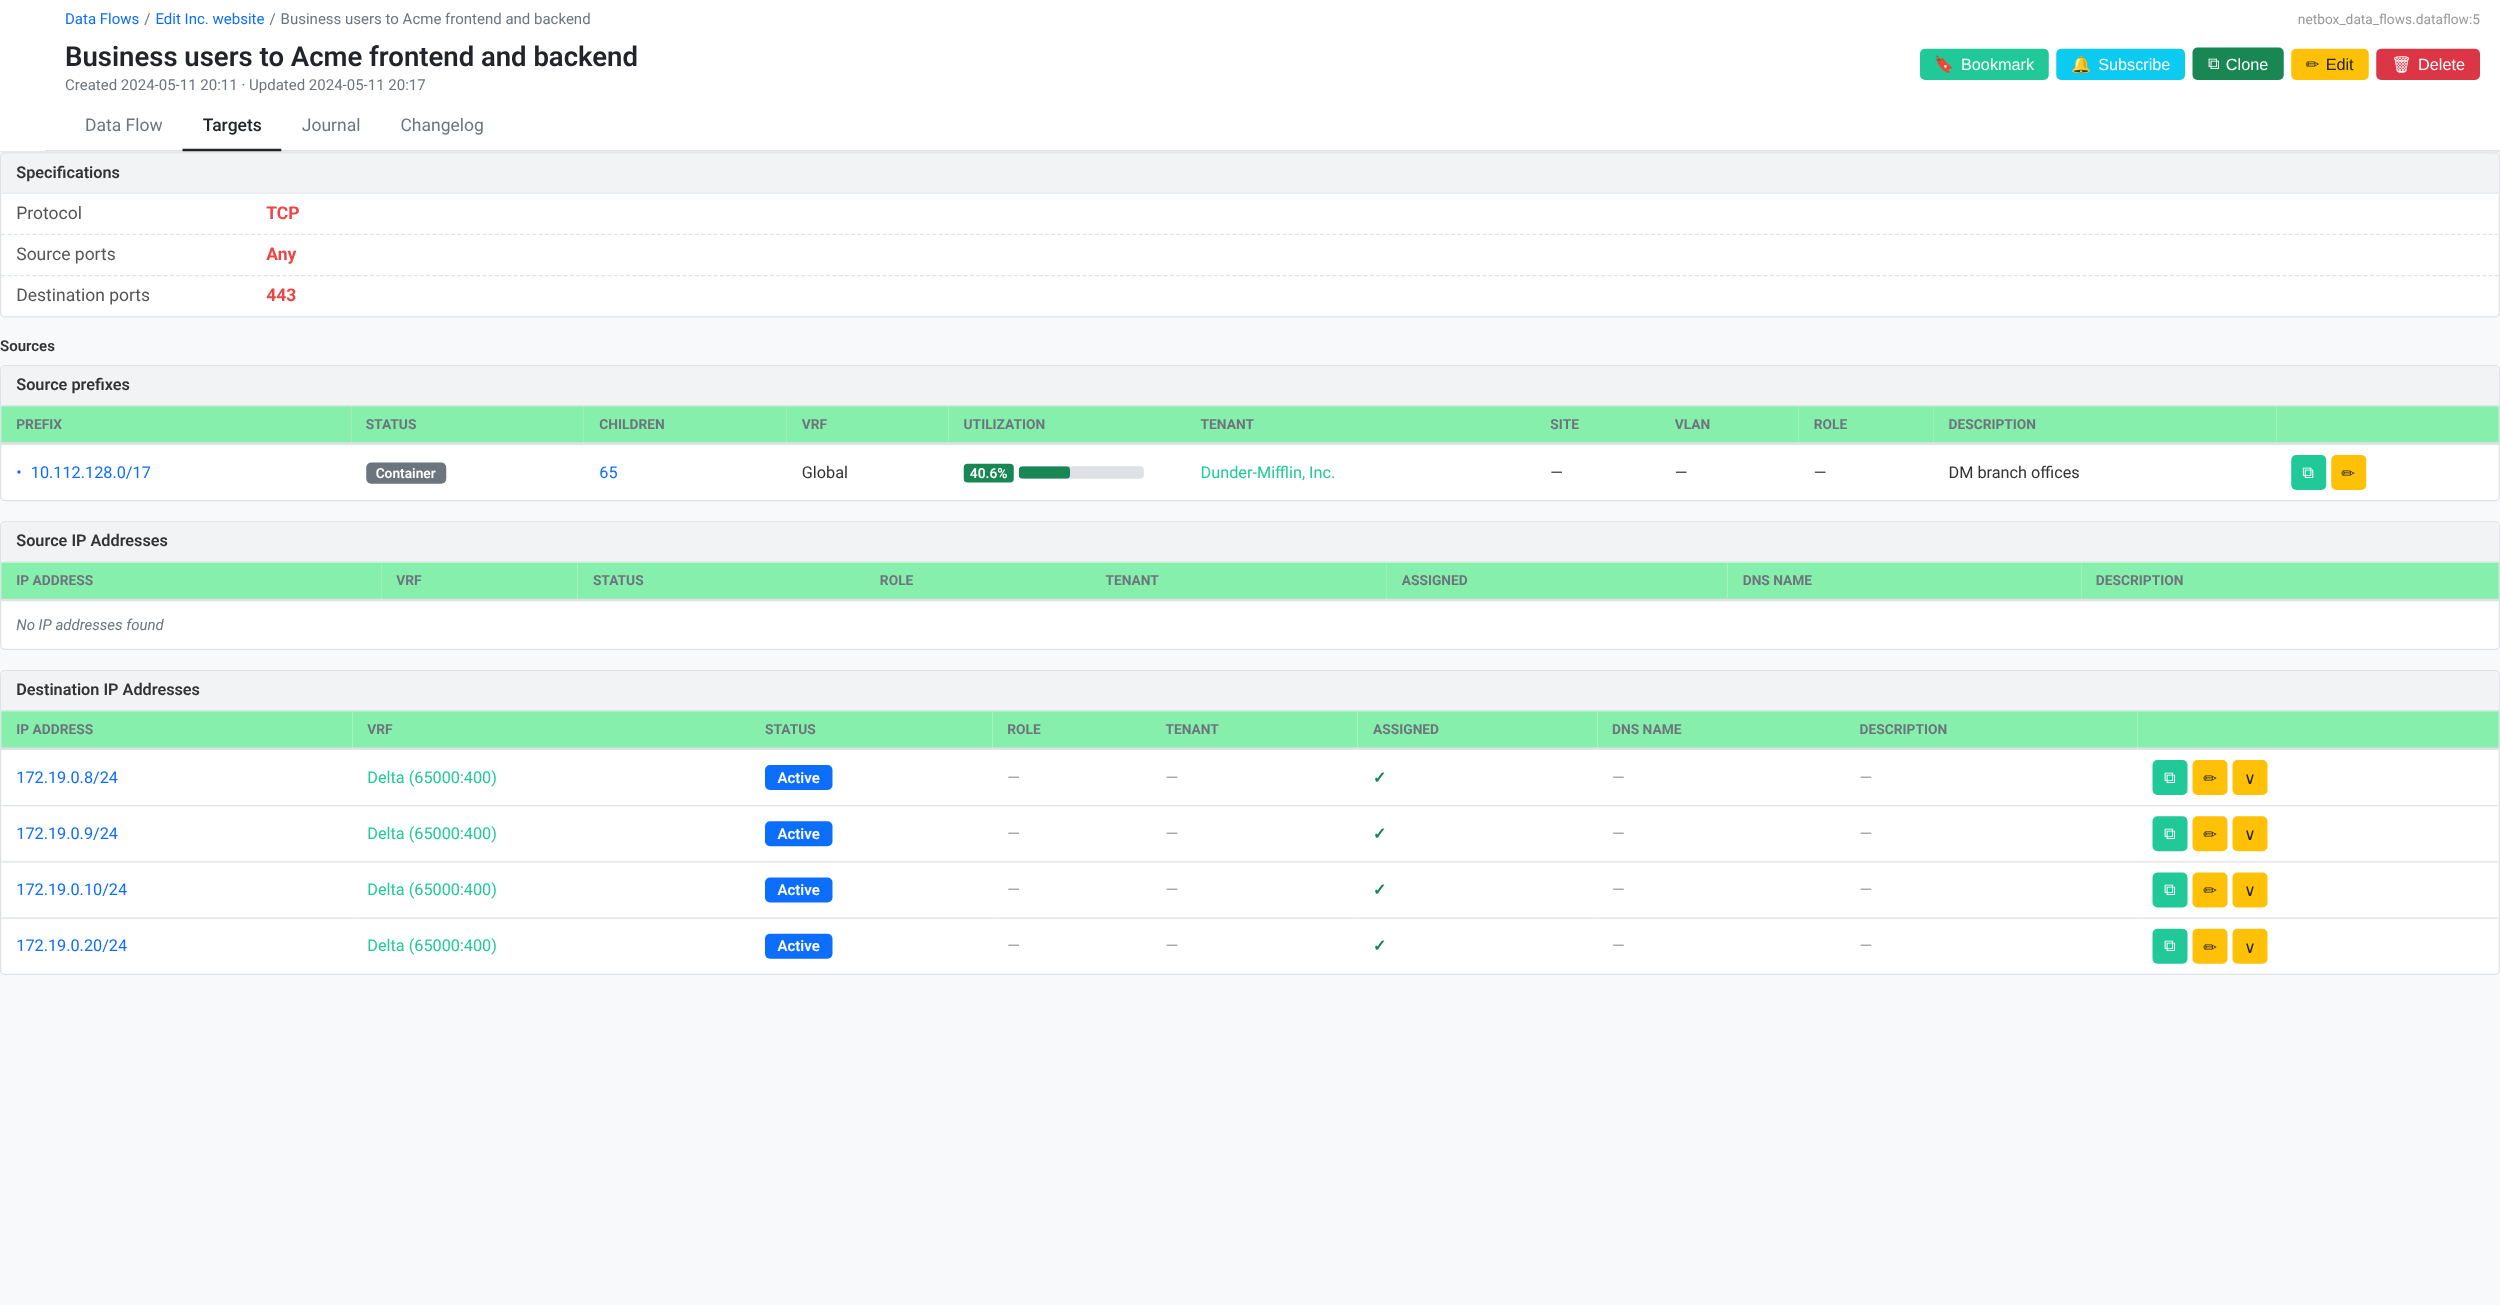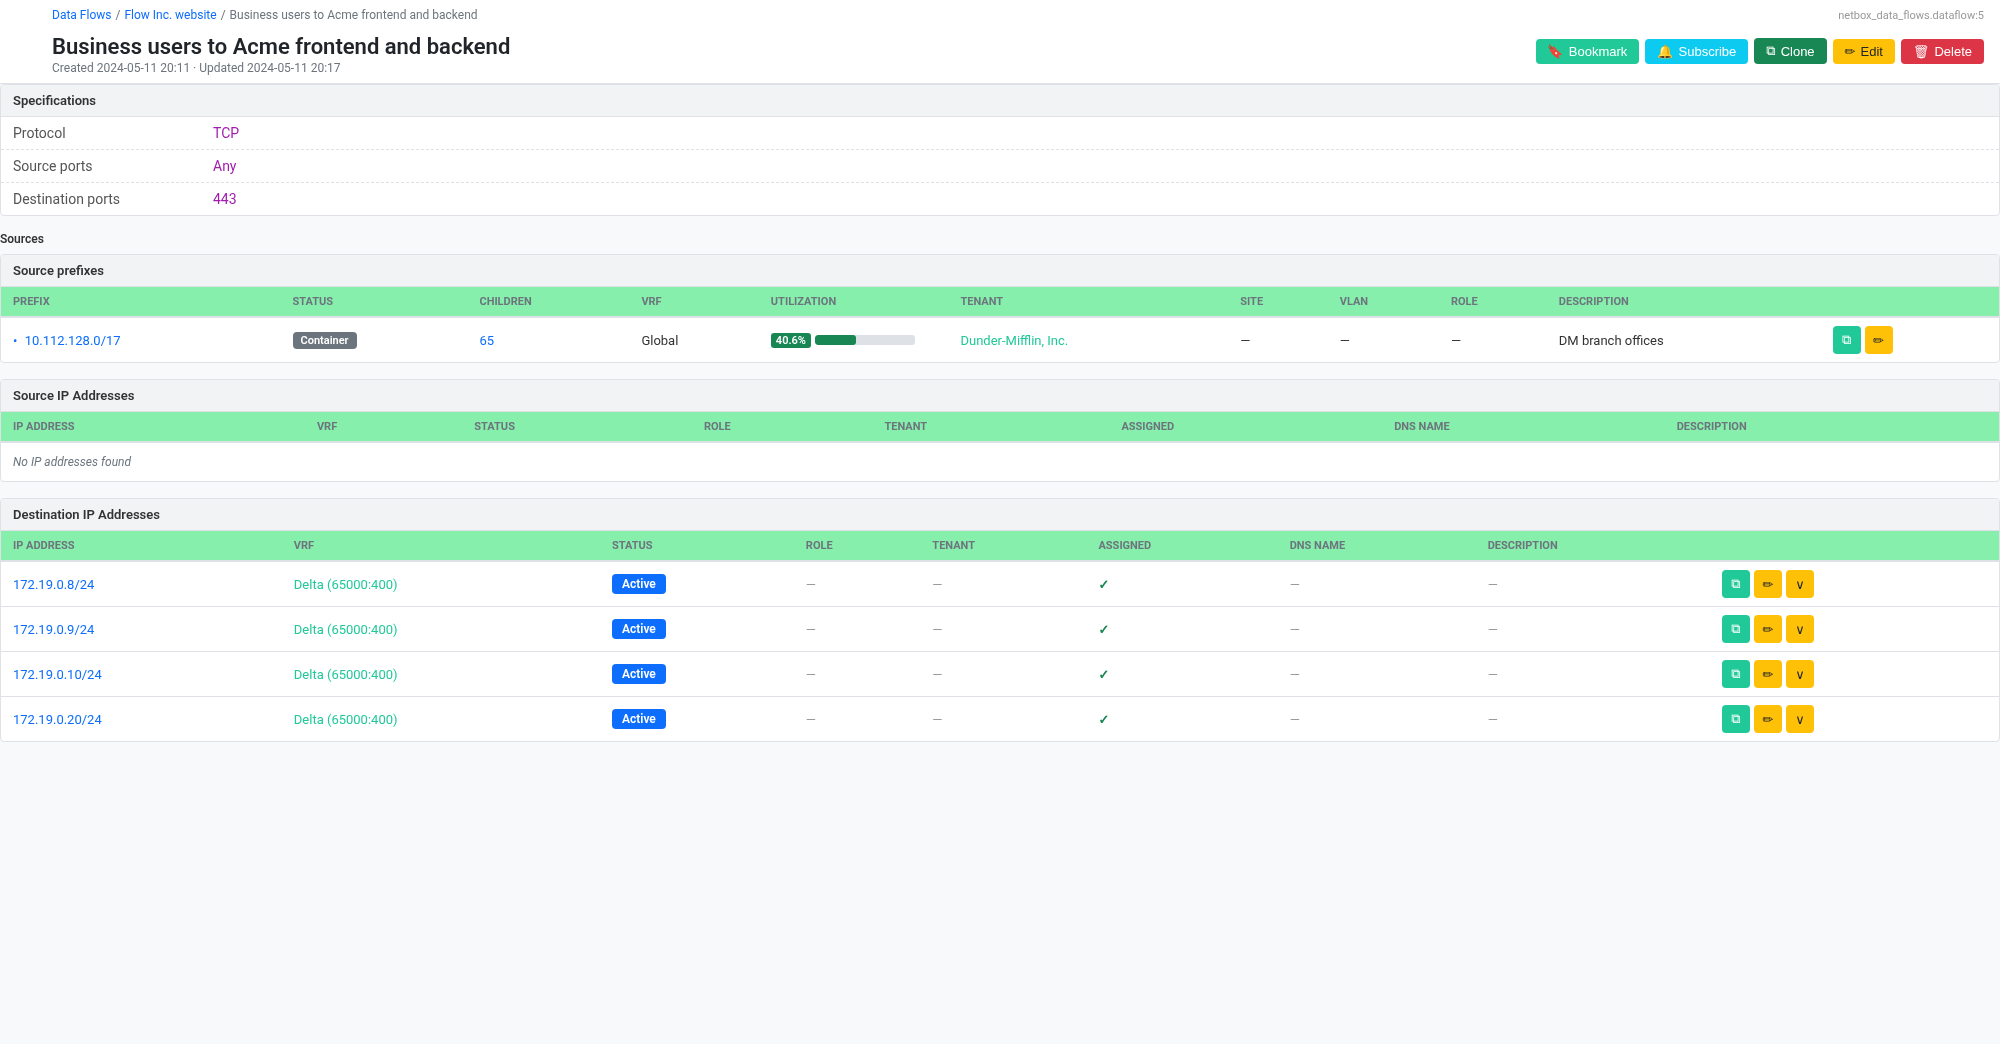--- a/index.html
+++ b/index.html
@@ -28,21 +28,21 @@
 
     .content { }
 
     .card { background: white; border: 1px solid #dee2e6; border-radius: 4px; margin-bottom: 16px; }
     .card-header { background: #f1f3f5; padding: 8px 12px; font-weight: 600; font-size: 13px; border-bottom: 1px solid #dee2e6; border-radius: 4px 4px 0 0; }
 
     .spec-table { width: 100%; }
     .spec-row { display: flex; border-bottom: 1px dashed #dee2e6; }
     .spec-row:last-child { border-bottom: none; }
     .spec-label { padding: 8px 12px; width: 200px; color: #555; }
-    .spec-value { padding: 8px 12px; color: #a21caf; }
+    .spec-value { padding: 8px 12px; color: #ef4444; font-weight: bold; }
 
     .section-title { font-size: 12px; font-weight: 600; margin: 16px 0 8px; }
 
     table { width: 100%; border-collapse: collapse; }
     thead tr { background: #86efac; }
     th { padding: 8px 12px; text-align: left; font-size: 11px; font-weight: 700; text-transform: uppercase; color: #6c757d; border-bottom: 2px solid #dee2e6; white-space: nowrap; }
     td { padding: 8px 12px; border-bottom: 1px solid #dee2e6; font-size: 13px; vertical-align: middle; }
     tr:last-child td { border-bottom: none; }
     .no-data { padding: 12px; color: #6c757d; font-style: italic; font-size: 12px; }
 
@@ -71,21 +71,21 @@
     .children-count { color: #0d6efd; }
   </style>
 </head>
 <body>
 
 <div style="background: white; border-bottom: 1px solid #dee2e6; padding-left: 36px;">
   <div style="display: flex; justify-content: space-between; align-items: center;">
     <nav class="breadcrumb">
       <a href="#">Data Flows</a>
       <span class="breadcrumb-sep">/</span>
-      <a href="#">Flow Inc. website</a>
+      <a href="#">Edit Inc. website</a>
       <span class="breadcrumb-sep">/</span>
       <span>Business users to Acme frontend and backend</span>
     </nav>
     <span class="netbox-id">netbox_data_flows.dataflow:5</span>
   </div>
 
   <div class="page-header">
     <div class="page-title-area">
       <h1>Business users to Acme frontend and backend</h1>
       <div class="page-subtitle">
@@ -109,20 +109,26 @@
         <span>✏</span>
         <span>Edit</span>
       </button>
       <button class="btn btn-red">
         <span>🗑</span>
         <span>Delete</span>
       </button>
     </div>
   </div>
 
+  <div class="tabs">
+    <div class="tab">Data Flow</div>
+    <div class="tab active">Targets</div>
+    <div class="tab">Journal</div>
+    <div class="tab">Changelog</div>
+  </div>
 </div>
 
 <div class="content">
 
   <div class="card">
     <div class="card-header">Specifications</div>
     <div class="spec-table">
       <div class="spec-row">
         <div class="spec-label">Protocol</div>
         <div class="spec-value">TCP</div>

